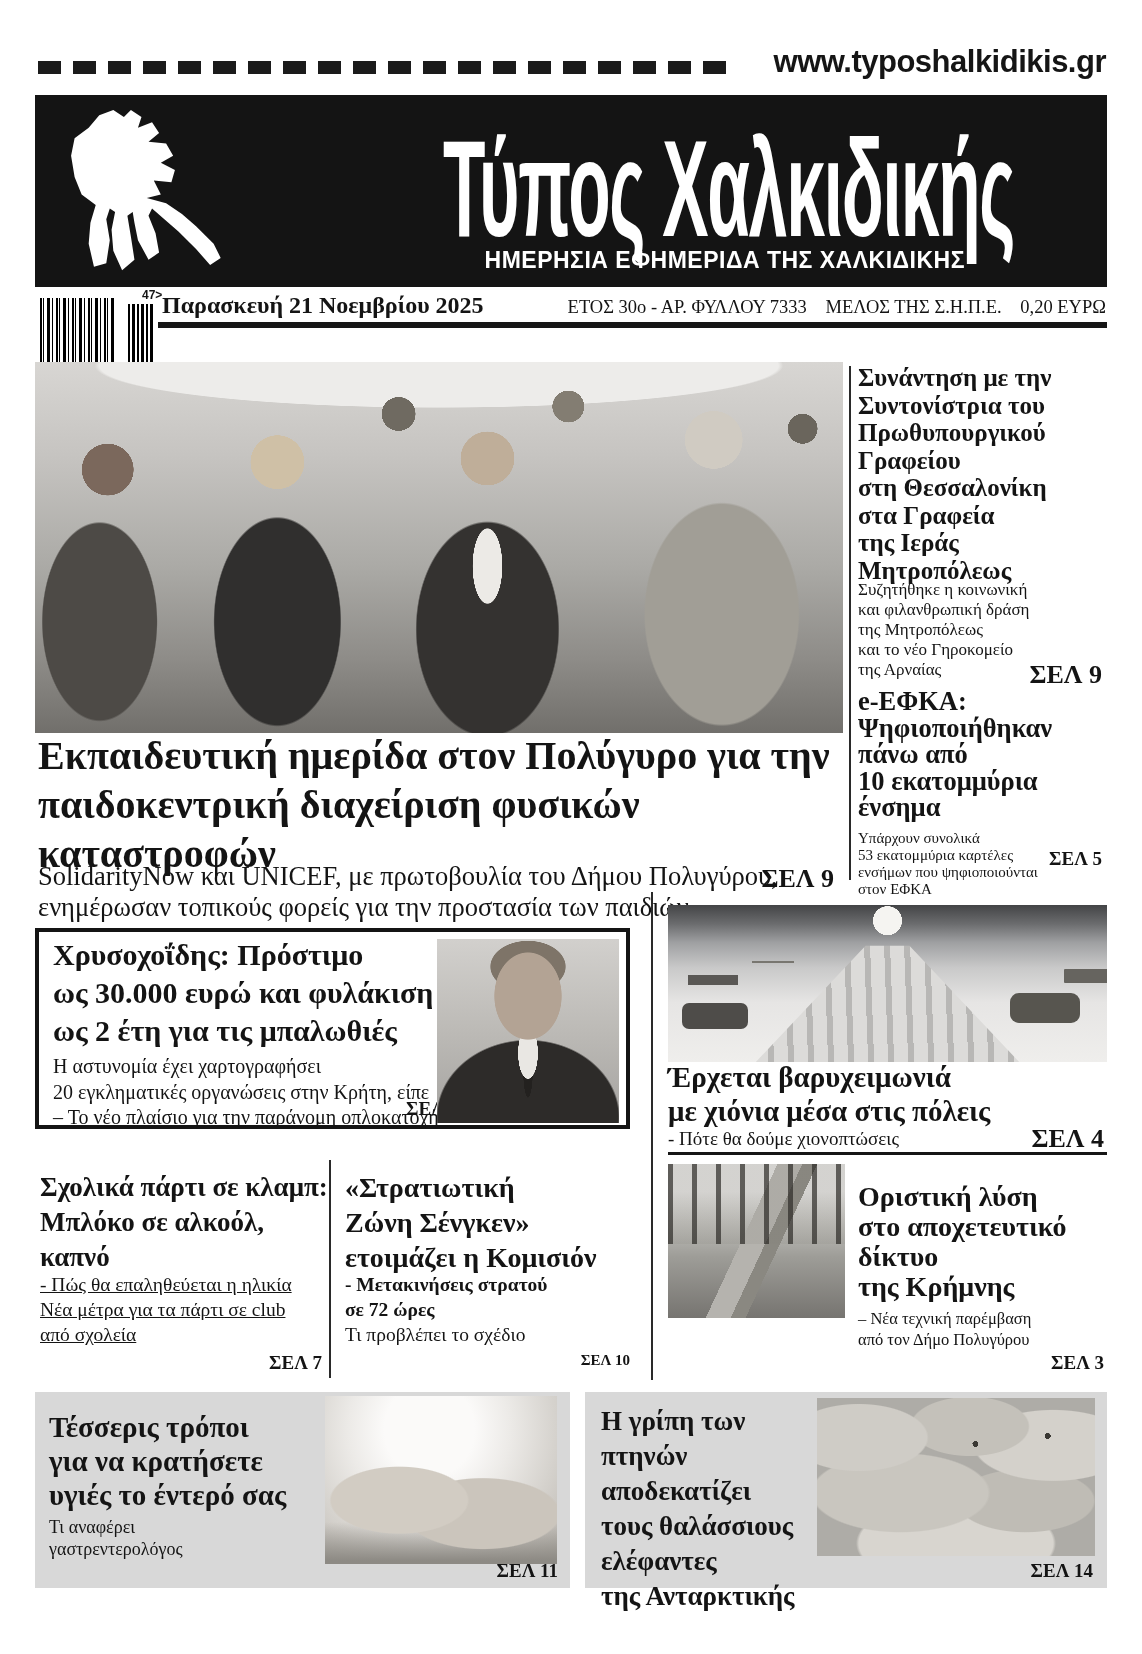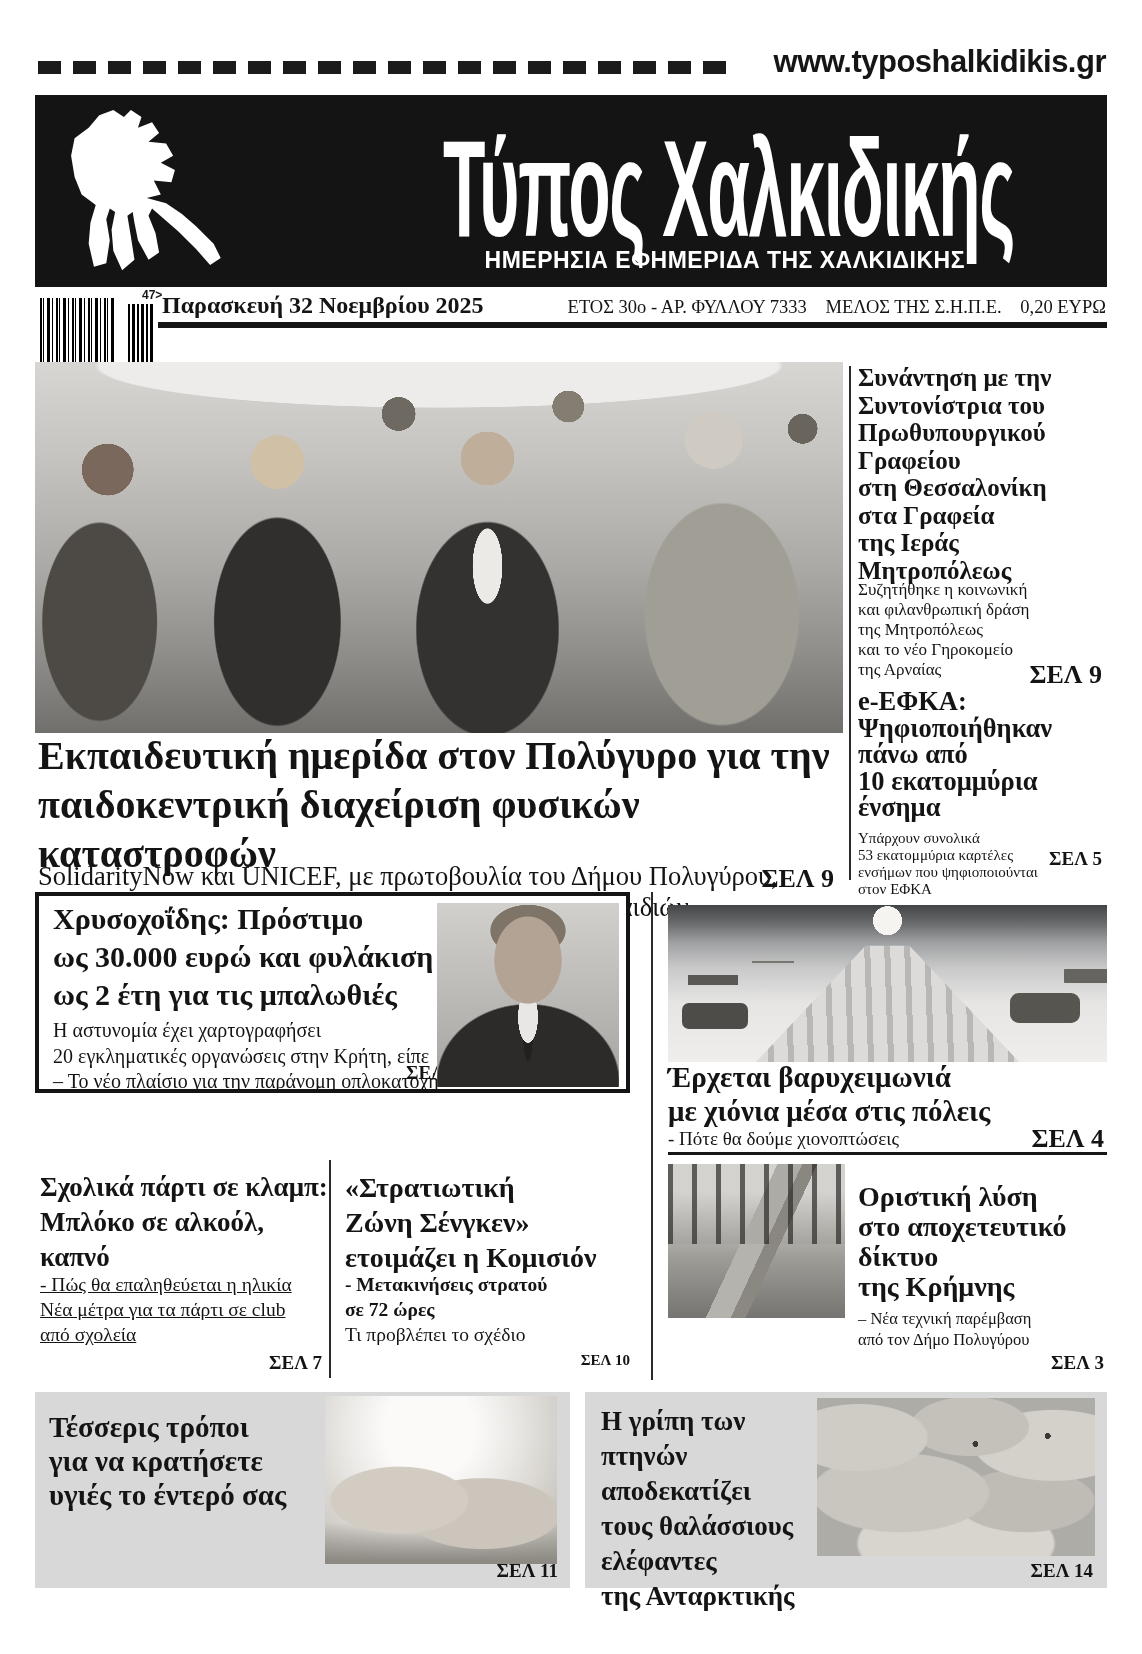--- a/index.html
+++ b/index.html
@@ -100,21 +100,21 @@
   
   .sb-t1{left:858px;top:364px;width:250px;font-size:25px;line-height:27.5px;}
   .sb-d1{left:858px;top:580px;width:250px;font-size:17px;line-height:20px;}
   .sb-r1{right:40px;top:660px;}
   .sb-t2{left:858px;top:688px;width:252px;font-size:26.5px;line-height:26.5px;}
   .sb-d2{left:858px;top:830px;width:250px;font-size:15px;line-height:17px;}
   .sb-r2{right:40px;top:848px;font-size:19px;}
   .headline{left:38px;top:731px;width:806px;font-size:40px;line-height:49px;}
   .lead-deck{left:38px;top:830px;width:800px;height:64px;font-size:26.5px;line-height:31px;}
   .lead-ref{right:4px;bottom:0px;}
-  .crime-box{left:35px;top:892px;width:595px;height:201px;border:4px solid #141414;box-sizing:border-box;background:#fff;}
+  .crime-box{left:35px;top:928px;width:595px;height:201px;border:4px solid #141414;box-sizing:border-box;background:#fff;}
   .crime-title{left:14px;top:4px;width:400px;font-size:30px;line-height:38px;}
   .crime-deck{left:14px;top:122px;width:410px;font-size:20px;line-height:25.5px;}
   .crime-ref{left:310px;bottom:5px;width:110px;text-align:right;font-size:19px;}
   .snow-title{left:668px;top:1060px;width:430px;font-size:29px;line-height:34px;}
   .snow-deck{left:668px;top:1128px;width:300px;font-size:19px;}
   .snow-ref{right:38px;top:1124px;}
   .c1-title{left:40px;top:1170px;width:290px;font-size:27px;line-height:35px;}
   .c1-deck{left:40px;top:1272px;width:290px;font-size:19.5px;line-height:25px;text-decoration:underline;}
   .c1-ref{left:40px;top:1352px;width:282px;text-align:right;font-size:19px;}
   .c2-title{left:345px;top:1170px;width:285px;font-size:28px;line-height:35px;}
@@ -152,21 +152,21 @@
     <div class="abs mast-title">Τύπος Χαλκιδικής</div>
     <div class="abs mast-sub">ΗΜΕΡΗΣΙΑ ΕΦΗΜΕΡΙΔΑ ΤΗΣ ΧΑΛΚΙΔΙΚΗΣ</div>
   </div>
 
   <div class="abs bc">
     <div class="abs bc-main"></div>
     <div class="abs bc-addon"></div>
     <div class="abs bc-label">47&gt;</div>
     <div class="abs bc-num">9 772654 012050</div>
   </div>
-  <div class="abs dateline-date">Παρασκευή 32 Νοεμβρίου 2025</div>
+  <div class="abs dateline-date">Παρασκευή 21 Νοεμβρίου 2025</div>
   <div class="abs dateline-right">
     <span style="margin-left:0">ΕΤΟΣ 30ο - ΑΡ. ΦΥΛΛΟΥ 7333</span>
     <span>ΜΕΛΟΣ ΤΗΣ Σ.Η.Π.Ε.</span>
     <span>0,20 ΕΥΡΩ</span>
   </div>
   <div class="abs date-rule"></div>
 
   <div class="abs photo lead-photo"></div>
   <div class="abs vline" style="left:849px;top:366px;height:514px;"></div>
 
@@ -247,20 +247,22 @@
   <div class="abs t k-title">Οριστική λύση
 στο αποχετευτικό
 δίκτυο
 της Κρήμνης</div>
   <div class="abs ref k-ref">ΣΕΛ 3</div>
 
   <div class="abs panel gl">
     <div class="abs t gl-title">Τέσσερις τρόποι
 για να κρατήσετε
 υγιές το έντερό σας</div>
+    <div class="abs d gl-sub">Τι αναφέρει
+γαστρεντερολόγος</div>
     <div class="abs photo belly-photo"></div>
     <div class="abs ref gl-ref">ΣΕΛ 11</div>
   </div>
 
   <div class="abs panel gr">
     <div class="abs t gr-title">Η γρίπη των πτηνών
 αποδεκατίζει
 τους θαλάσσιους
 ελέφαντες
 της Ανταρκτικής</div>

